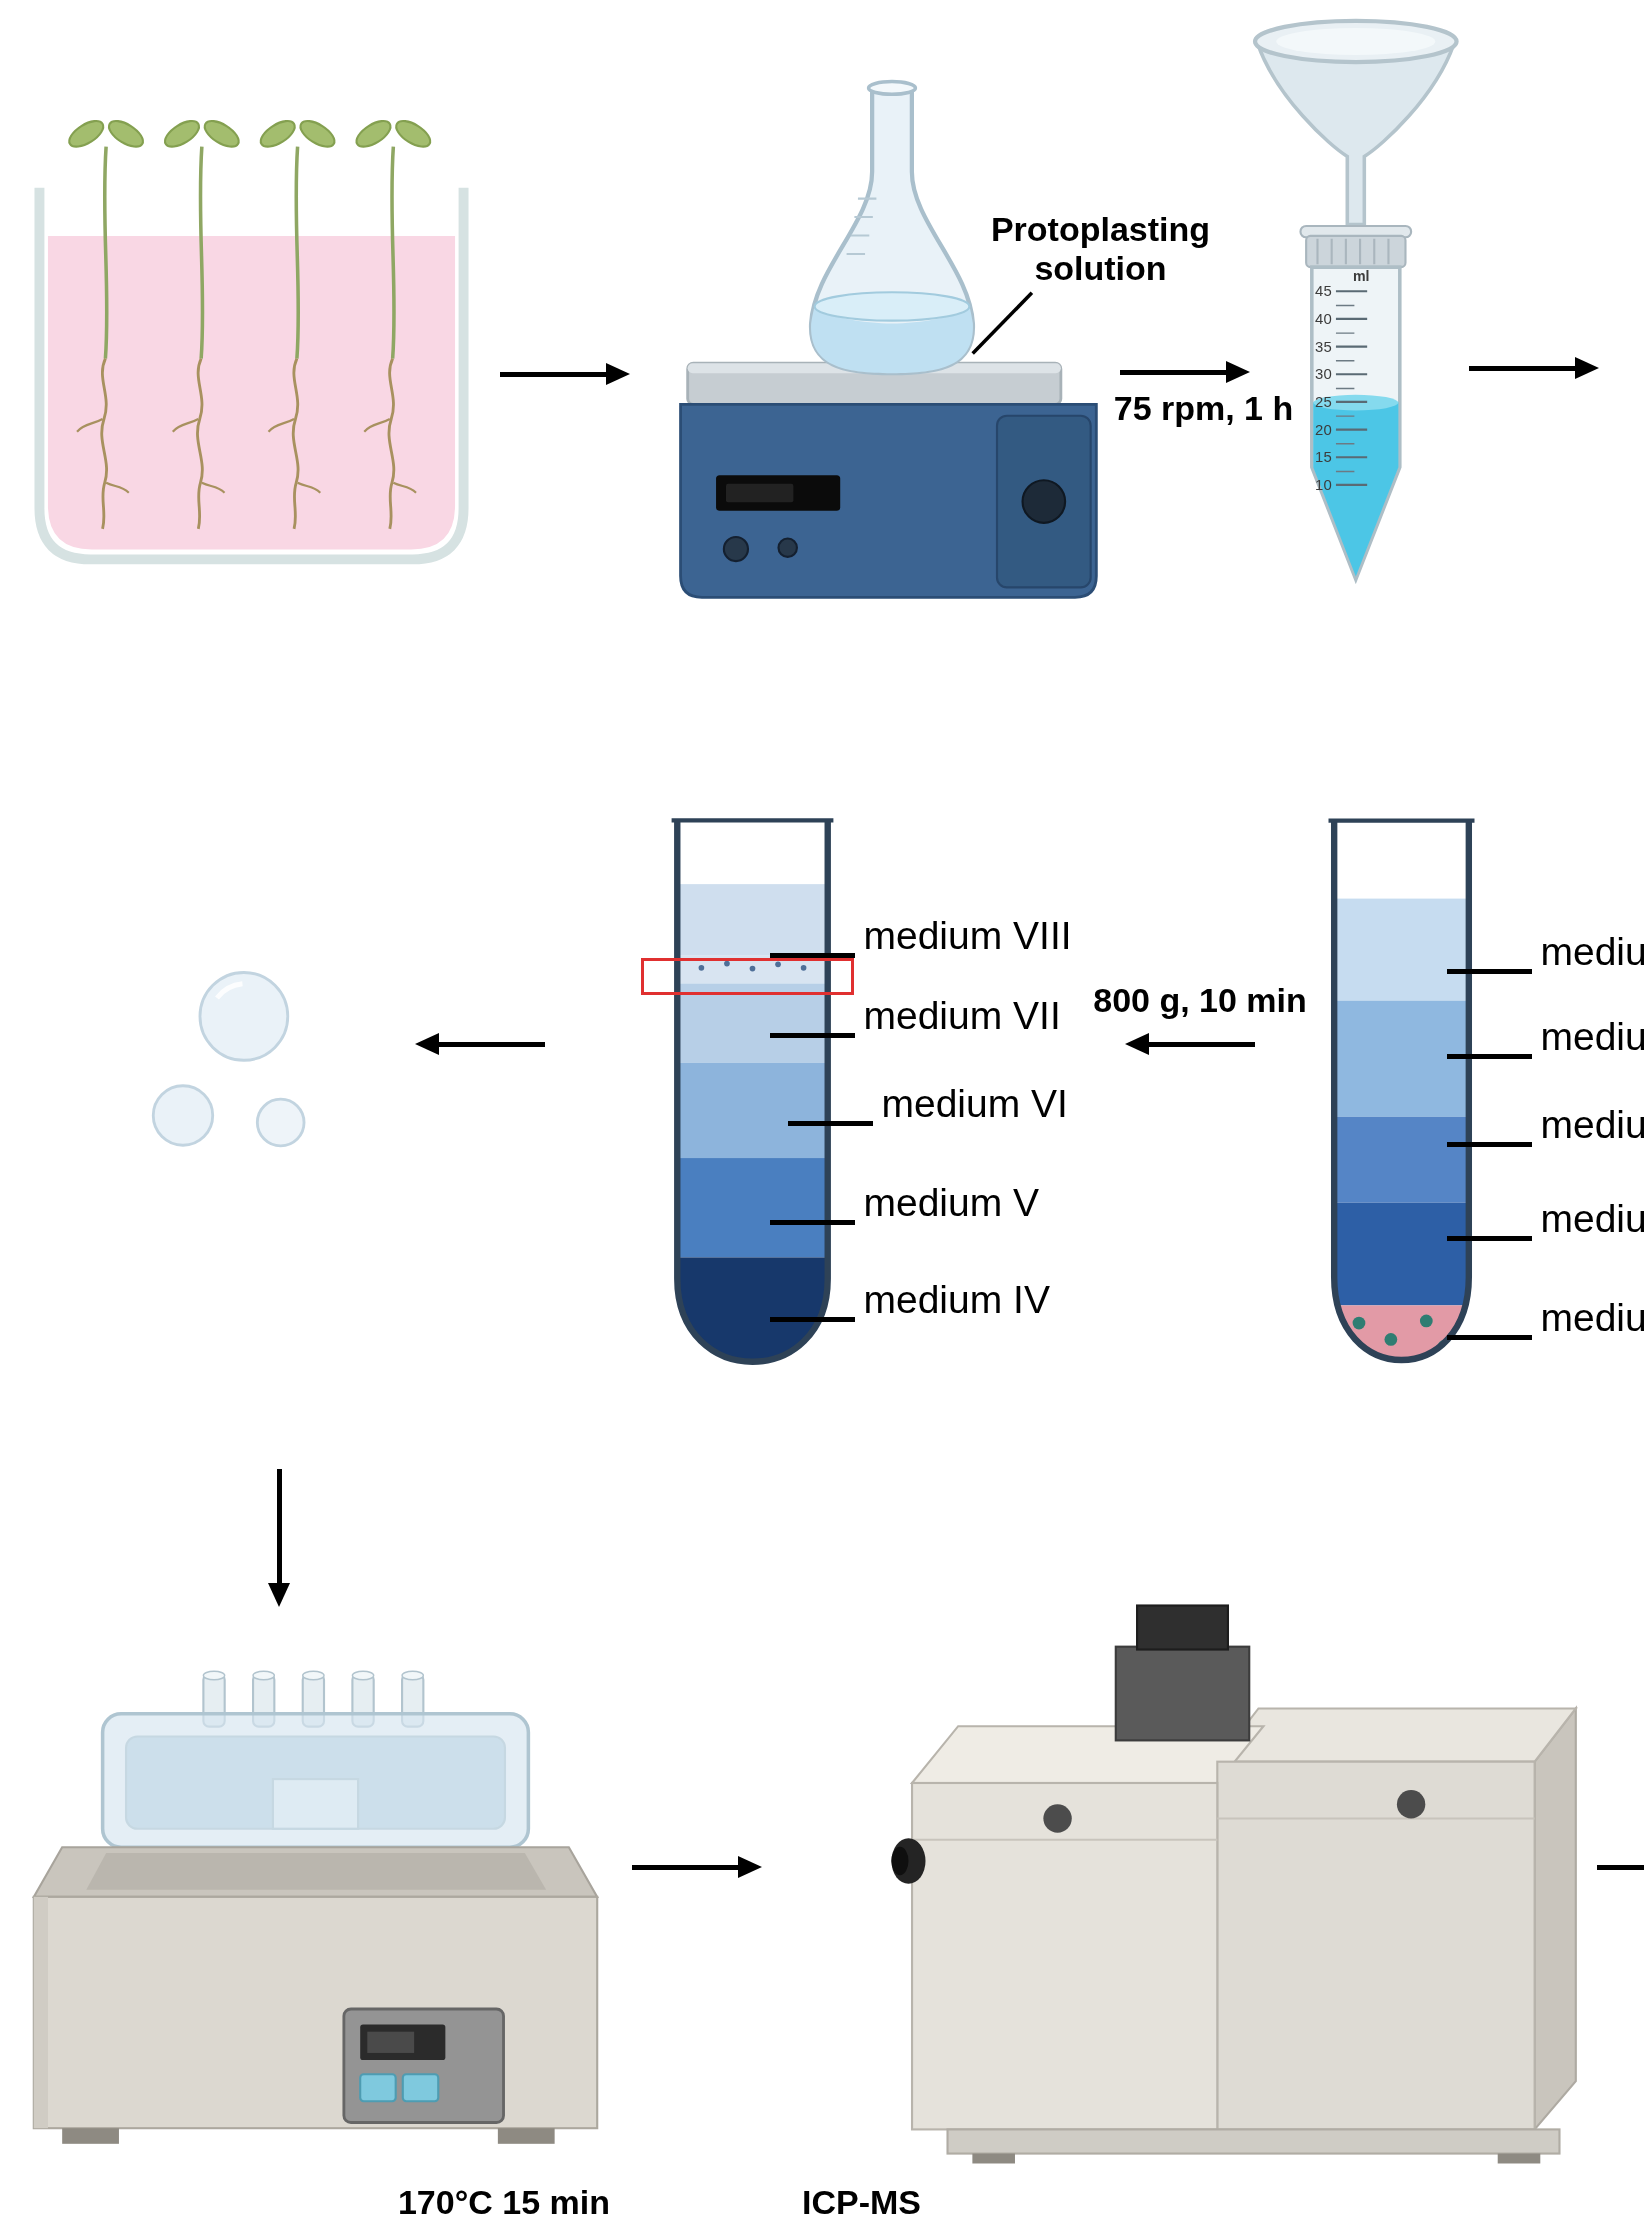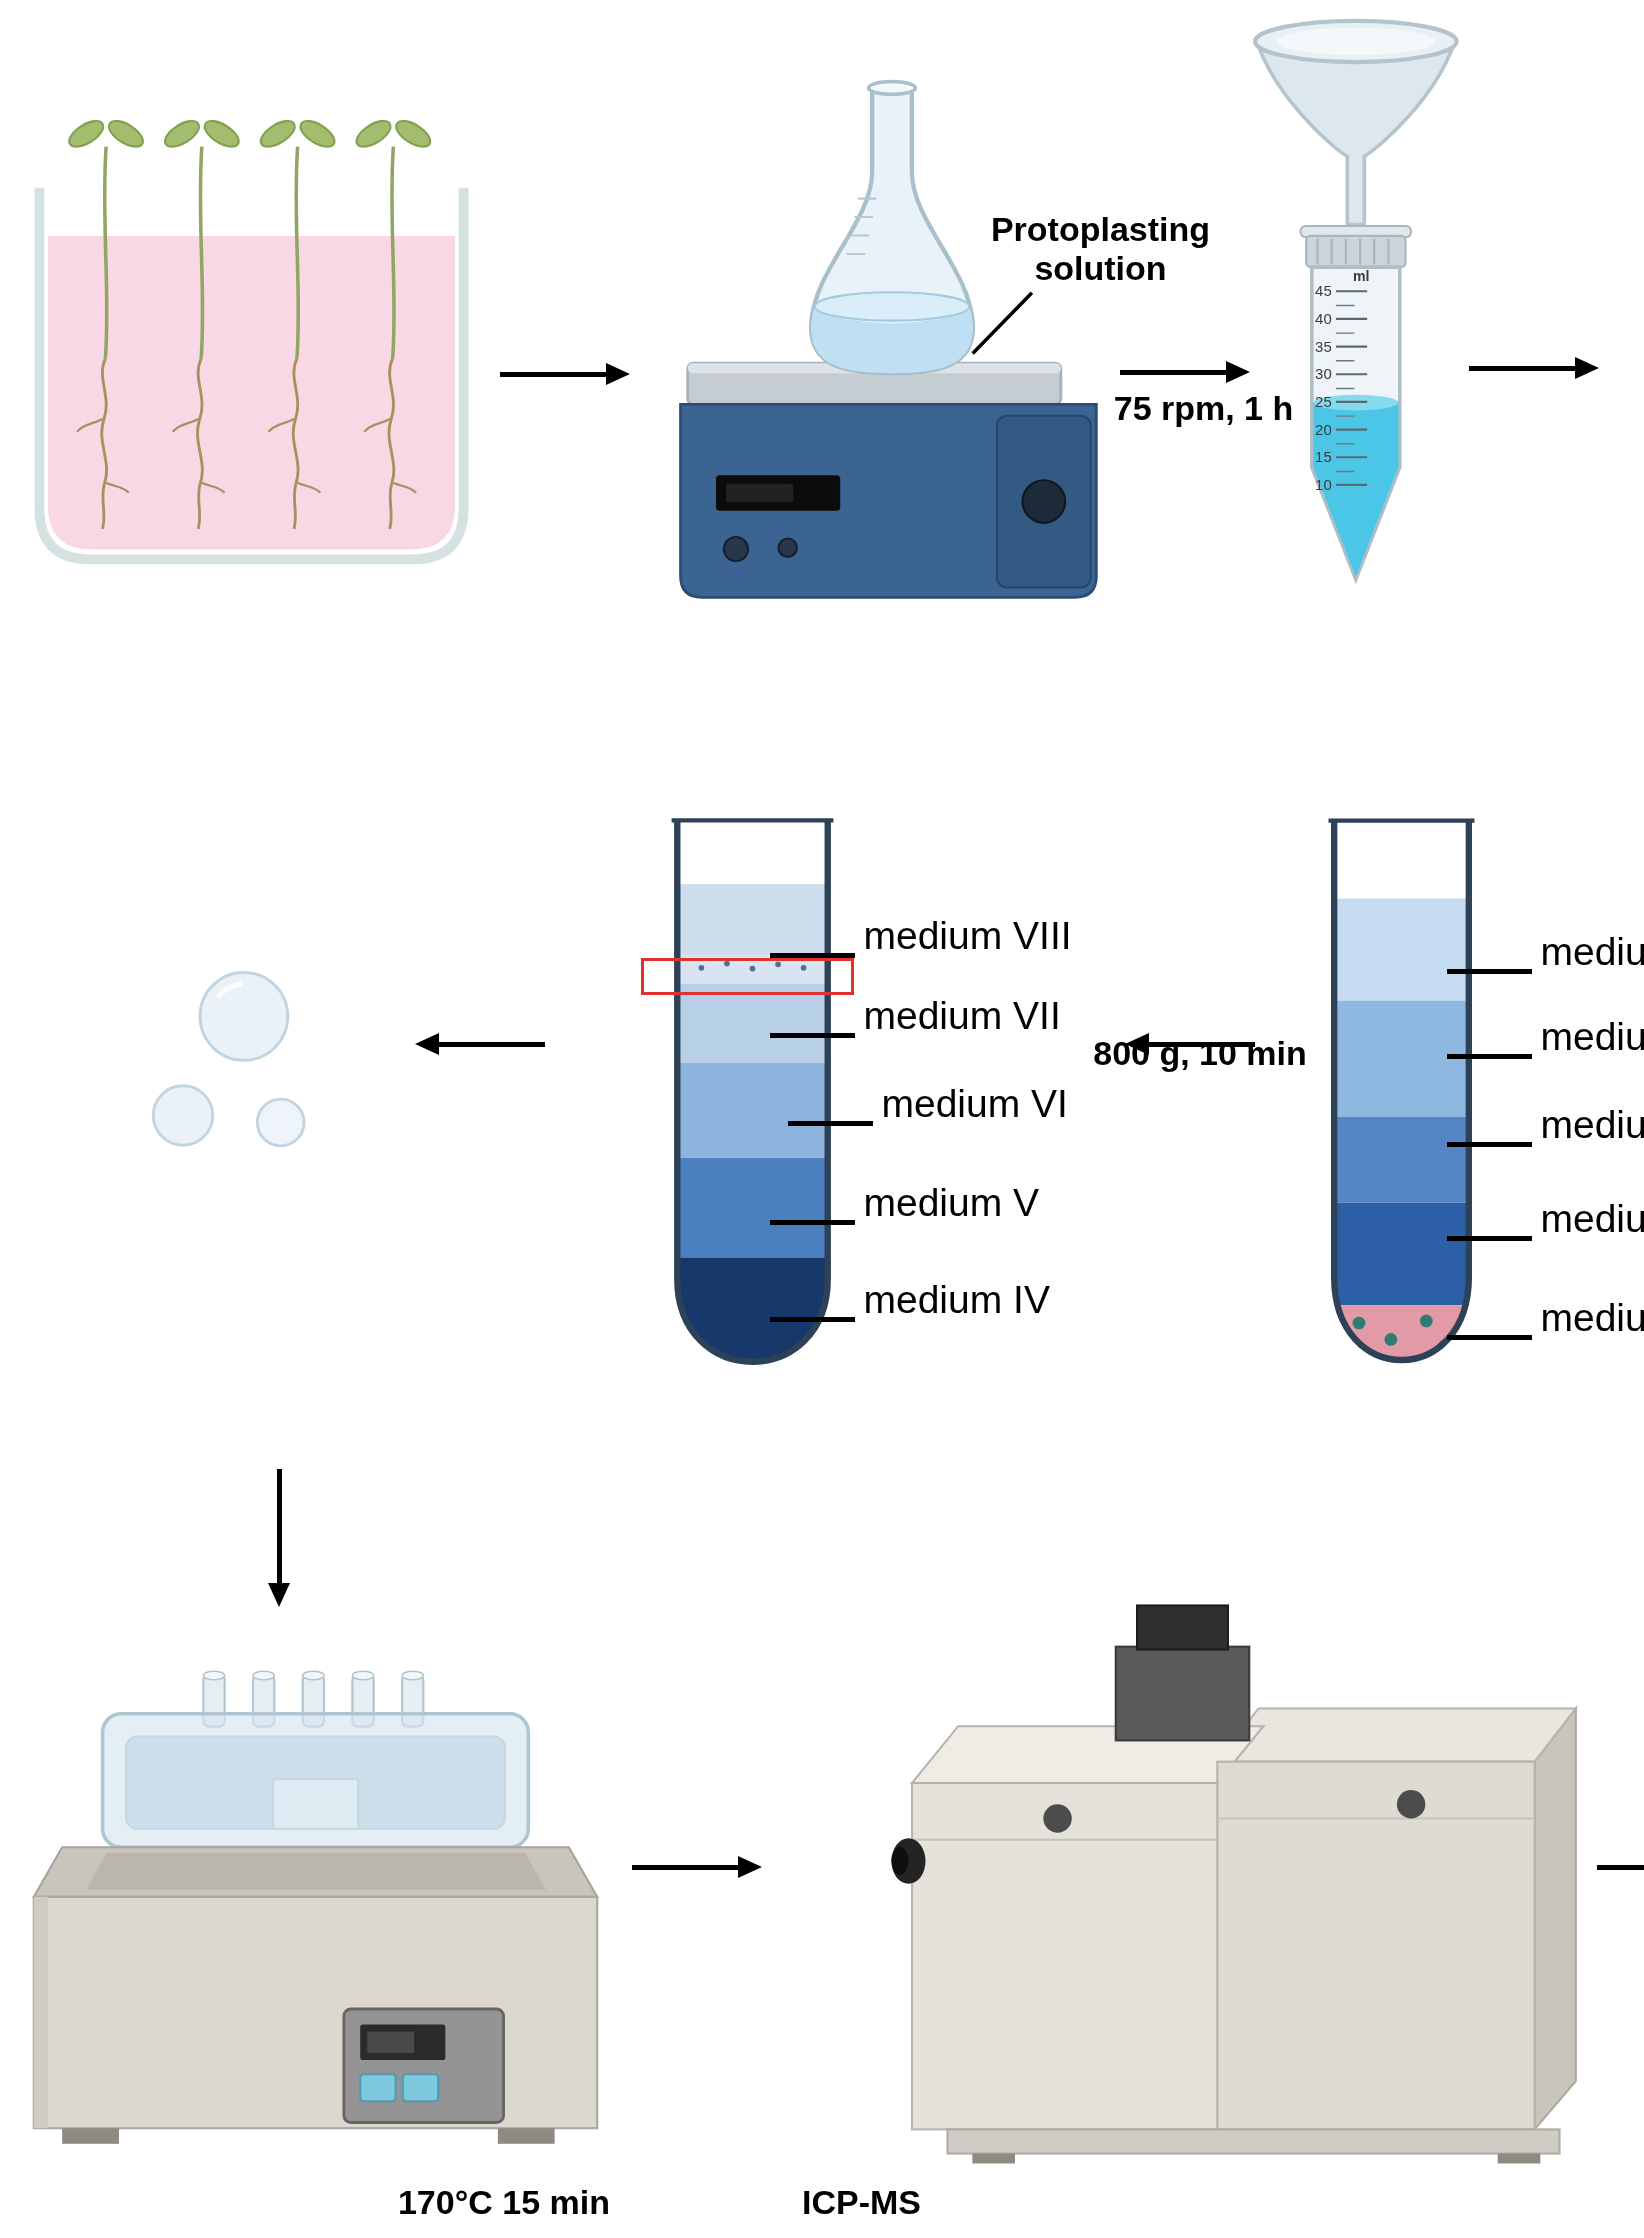--- a/index.html
+++ b/index.html
@@ -147,21 +147,21 @@
   </div>
   <div class="medlabel" style="left:1447px;top:1197px">
     <span class="line"></span>
     <span>medium</span>
   </div>
   <div class="medlabel" style="left:1447px;top:1296px">
     <span class="line"></span>
     <span>medium</span>
   </div>
 
-  <div class="lbl" style="left:1058px;top:1034px;width:284px;text-align:center;font-size:34px">800 g, 10 min</div>
+  <div class="lbl" style="left:1058px;top:981px;width:284px;text-align:center;font-size:34px">800 g, 10 min</div>
   <div class="arrow" style="left:1125px;top:1033px;width:131px;height:23px">
     <div class="shaft" style="left:24px;top:9.2px;width:106px;height:5px"></div>
     <div class="head" style="left:0;top:0;border-top:11.4px solid transparent;border-bottom:11.4px solid transparent;border-right:24px solid #000"></div>
   </div>
 
   <svg class="abs" style="left:660px;top:816px" width="185" height="589" viewBox="0 0 260 830">
     <defs>
         <clipPath id="ctube">
           <path d="M24,6 L24,652 C24,808 236,808 236,652 L236,6 Z"></path>
         </clipPath>

